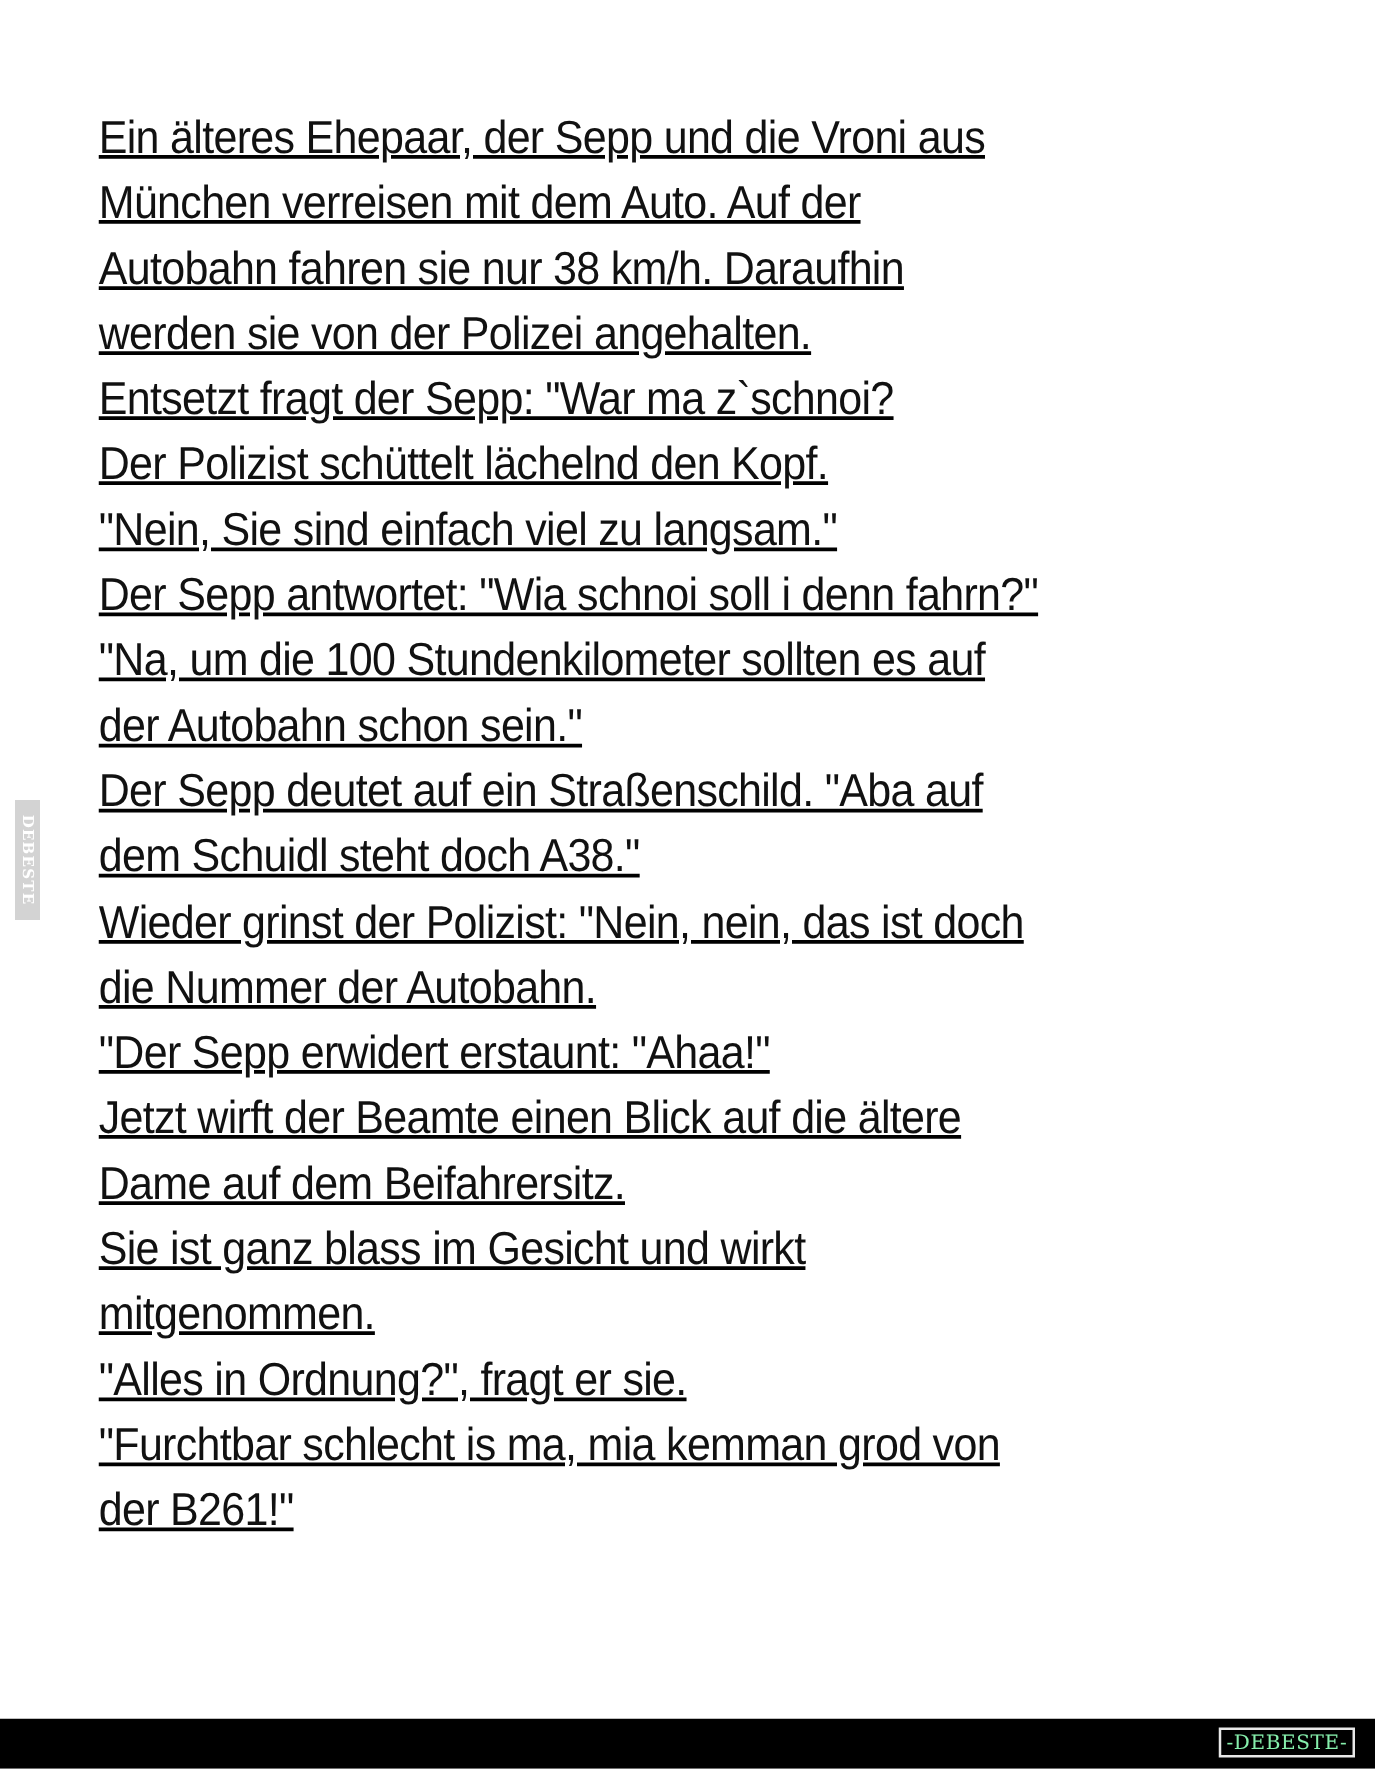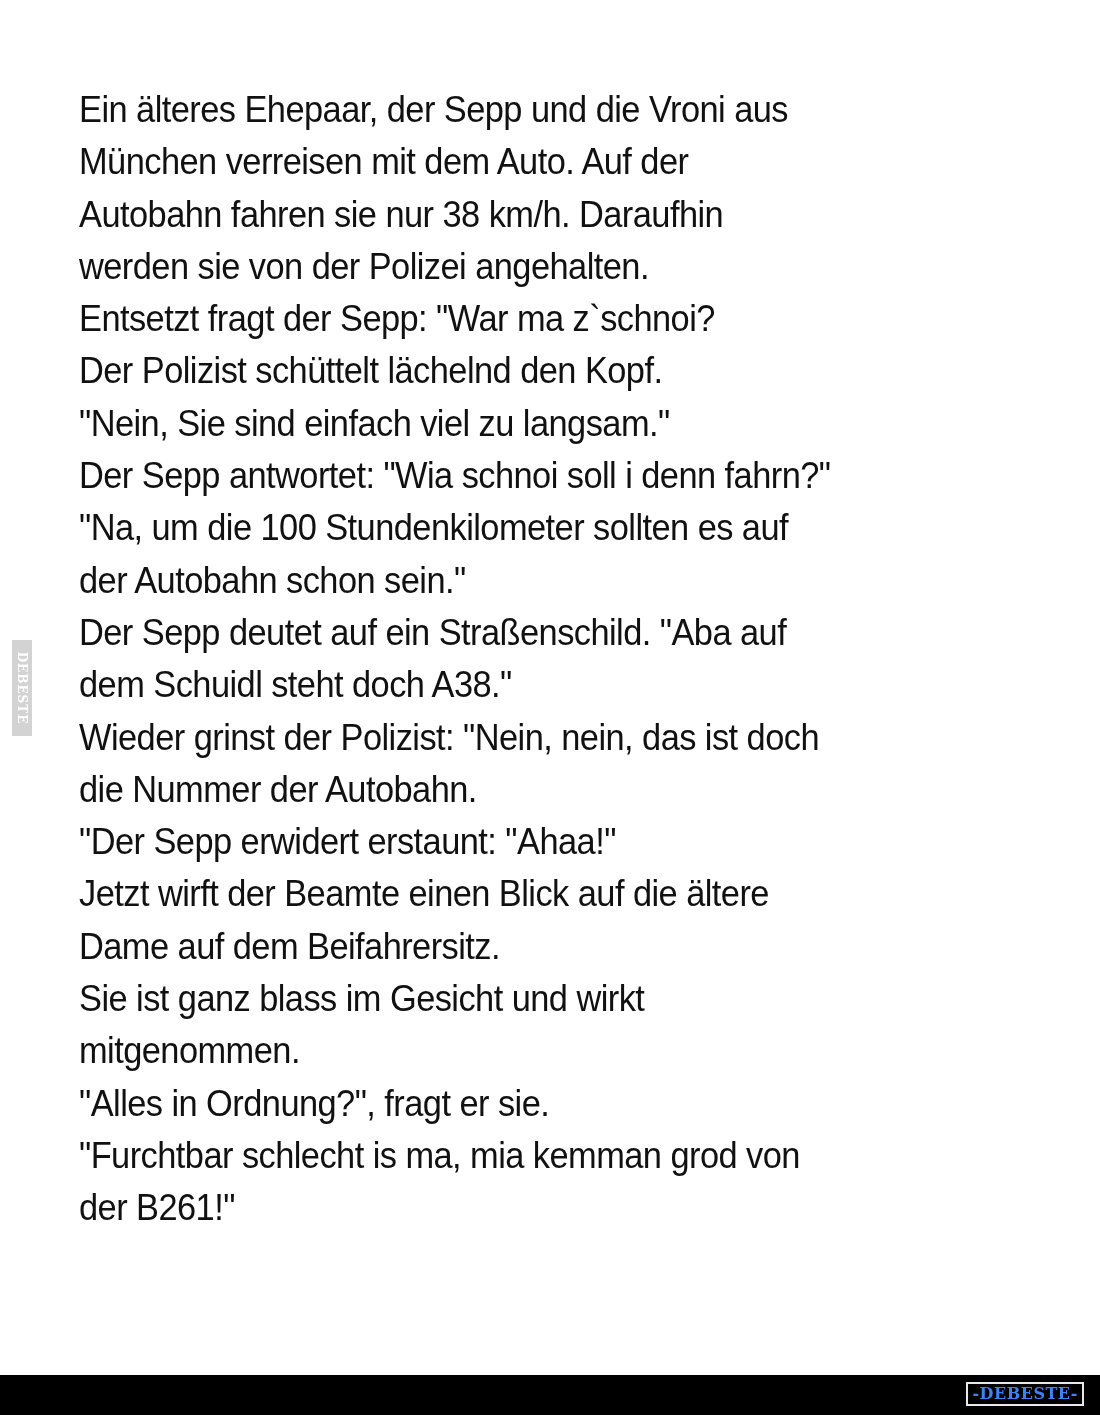--- a/index.html
+++ b/index.html
@@ -14,20 +14,21 @@
       overflow: hidden;
     }
     .story {
       position: absolute;
       left: 79px;
       top: 84px;
       width: 960px;
       margin: 0;
       padding: 0;
       list-style: none;
+      text-decoration: underline;
     }
     .story-line {
       font-family: "Liberation Sans", sans-serif;
       font-size: 37px;
       line-height: 52.3px;
       color: #111111;
       white-space: nowrap;
       letter-spacing: -0.6px;
       transform: scaleX(0.93);
       transform-origin: left center;
@@ -66,23 +67,23 @@
       right: 16px;
       top: 7px;
       height: 20px;
       padding: 0 4px;
       border: 2px solid #e8e8e8;
       display: flex;
       align-items: center;
     }
     .brand-badge span {
       font-family: "DejaVu Serif", serif;
-      font-weight: bold;
+      font-weight: normal;
       font-size: 16px;
-      color: #3b82f6;
+      color: #86efac;
       letter-spacing: 0.5px;
       line-height: 1;
     }
   </style>
 </head>
 <body>
 
 <div class="side-watermark">
   <span>DEBESTE</span>
 </div>

